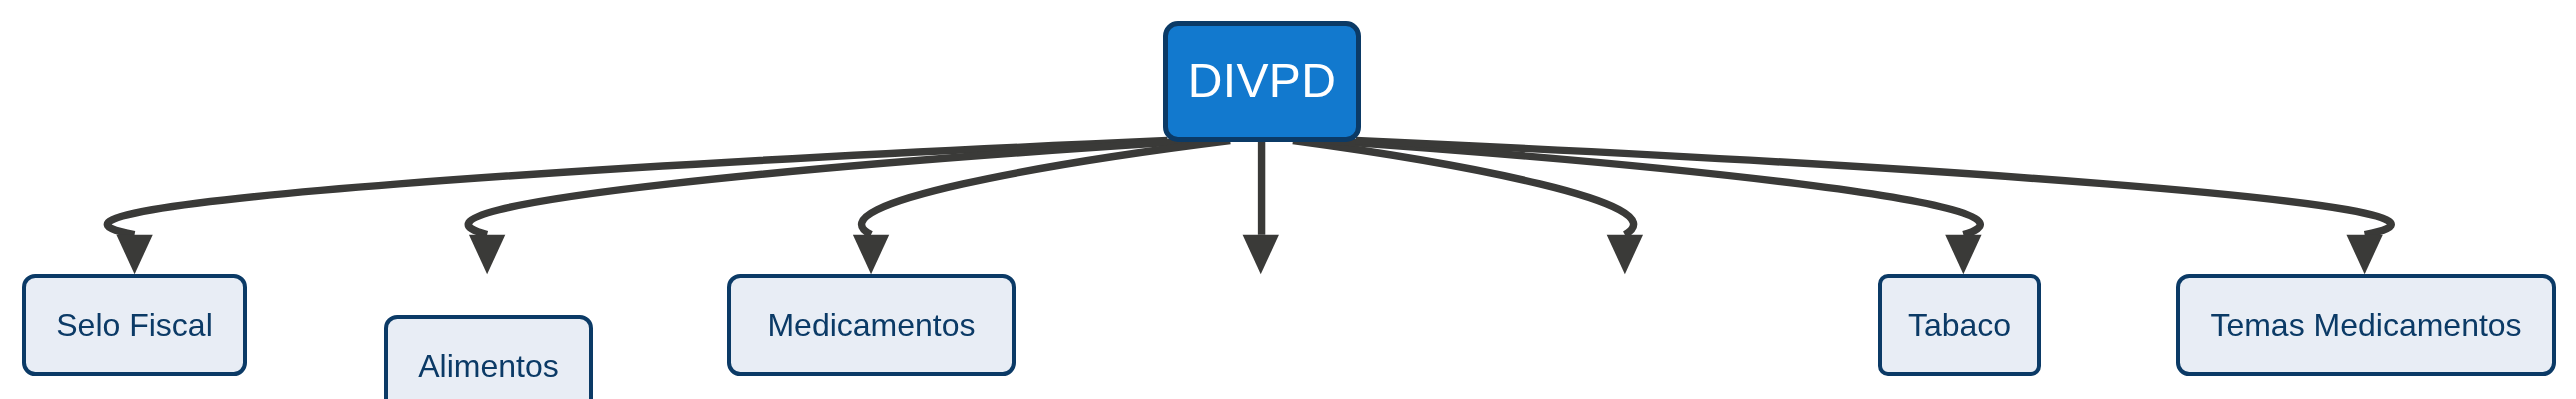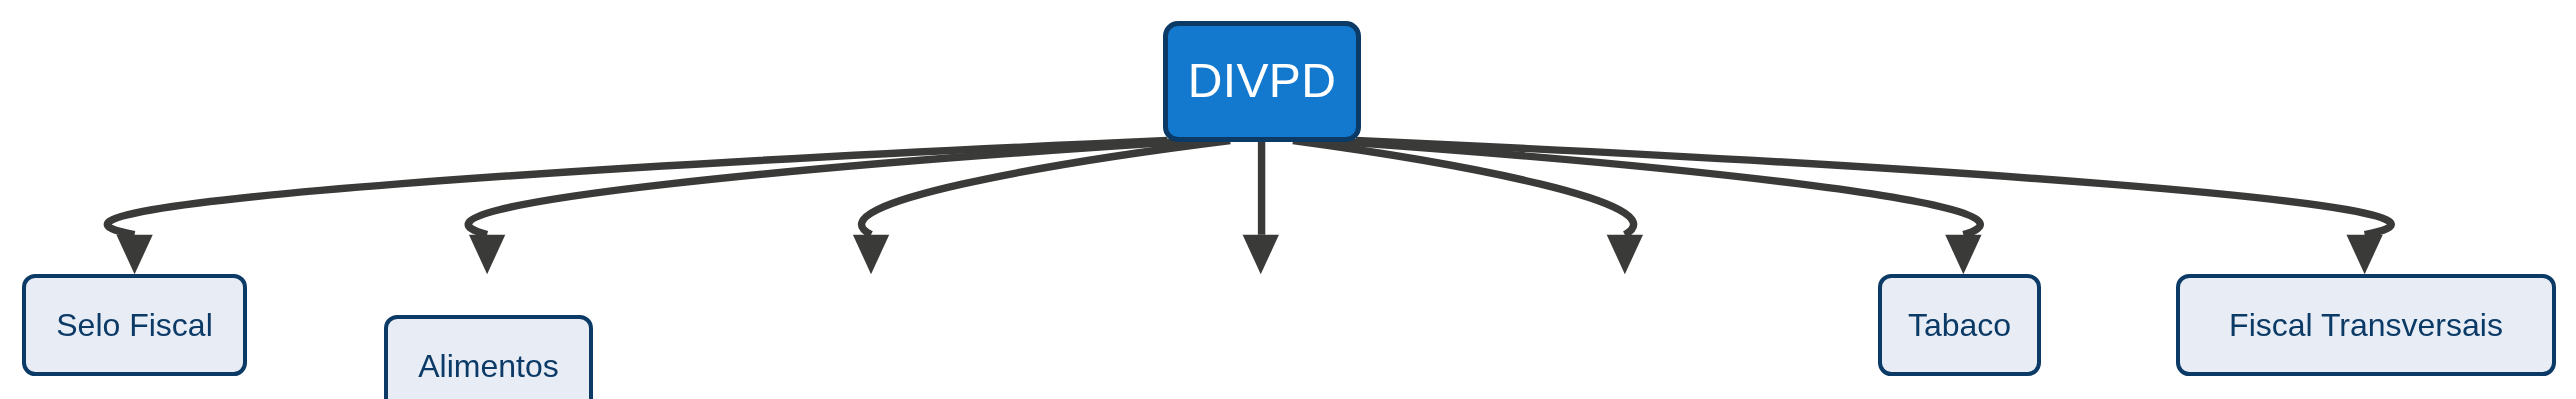--- a/index.html
+++ b/index.html
@@ -89,25 +89,28 @@
   </div>
 
   <div class="node node-child" id="node-selo-fiscal" style="left: 22px; top: 274px; width: 225px; height: 102px; background: rgb(232, 237, 245); border-color: rgb(11, 58, 102); color: rgb(11, 58, 102);">
     <span class="node-label">Selo Fiscal</span>
   </div>
 
   <div class="node node-child" id="node-alimentos" style="left: 384px; top: 274px; width: 209px; height: 102px; background: rgb(232, 237, 245); border-color: rgb(11, 58, 102); color: rgb(11, 58, 102); margin-top: 41px;">
     <span class="node-label">Alimentos</span>
   </div>
 
+  <div class="node node-child" id="node-medicamentos" style="left: 727px; top: 274px; width: 289px; height: 102px; background: rgb(232, 237, 245); border-color: rgb(11, 58, 102); color: rgb(11, 58, 102);">
+    <span class="node-label">Medicamentos</span>
+  </div>
 
 
 
-  <div class="node node-child" id="node-tabaco" style="left: 1878px; top: 274px; width: 163px; height: 102px; background: rgb(232, 237, 245); border-color: rgb(11, 58, 102); color: rgb(11, 58, 102);">
+  <div class="node node-child" id="node-tabaco" style="left: 1878px; top: 274px; width: 163px; height: 102px; background: rgb(232, 237, 245); border-color: rgb(11, 58, 102); color: rgb(11, 58, 102); border-radius: 10px;">
     <span class="node-label">Tabaco</span>
   </div>
 
   <div class="node node-child" id="node-temas-transversais" style="left: 2176px; top: 274px; width: 380px; height: 102px; background: rgb(232, 237, 245); border-color: rgb(11, 58, 102); color: rgb(11, 58, 102);">
-    <span class="node-label">Fiscal Transversais</span>
+    <span class="node-label">Temas Medicamentos</span>
   </div>
 
 </div>
 
 
 </body></html>

